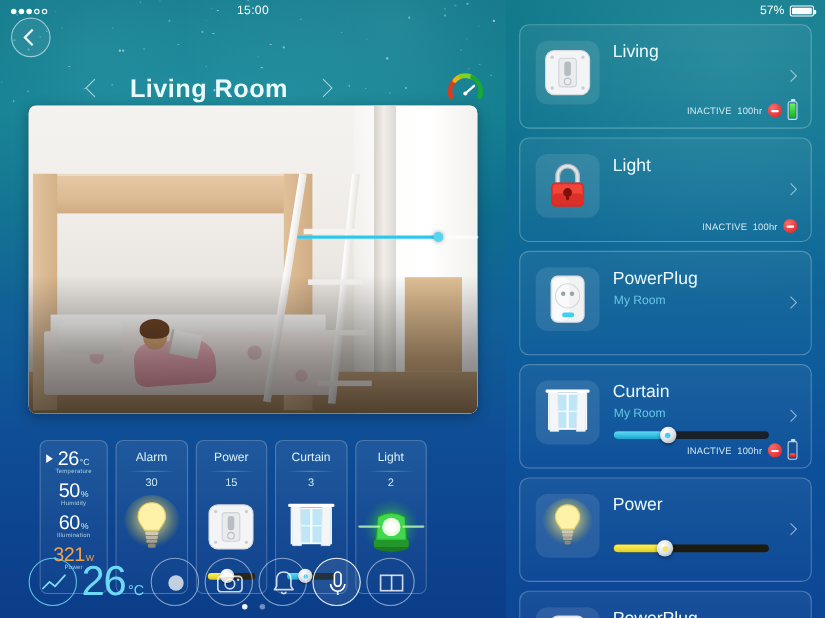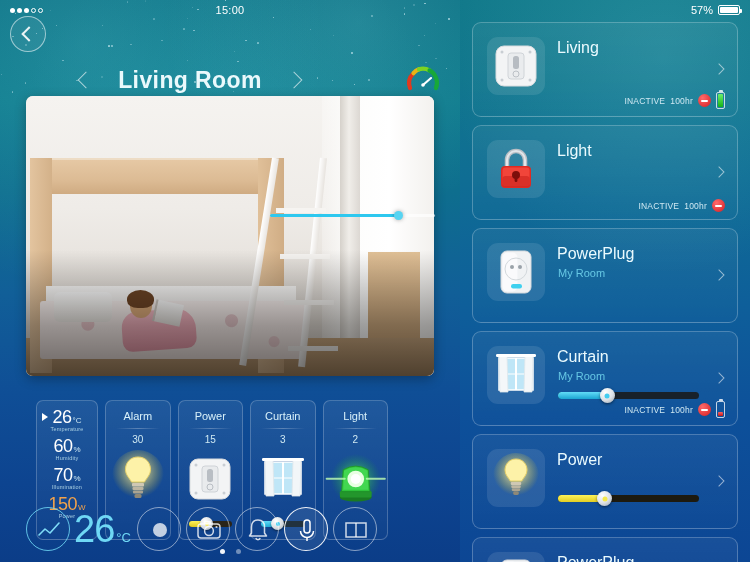--- a/index.html
+++ b/index.html
@@ -647,29 +647,29 @@
     </div>
 
     <div id="widgets">
       <div class="wcard sensor">
         <div class="srow">
           <span class="tri"></span>
           <span class="num">26</span><span class="suf">°C</span>
           <div class="lbl">Temperature</div>
         </div>
         <div class="srow">
+          <span class="num">50</span><span class="suf">%</span>
+          <div class="lbl">Humidity</div>
+        </div>
+        <div class="srow">
           <span class="num">60</span><span class="suf">%</span>
-          <div class="lbl">Humidity</div>
-        </div>
-        <div class="srow">
-          <span class="num">70</span><span class="suf">%</span>
           <div class="lbl">Illumination</div>
         </div>
         <div class="srow power">
-          <span class="num">150</span><span class="suf">W</span>
+          <span class="num">321</span><span class="suf">W</span>
           <div class="lbl">Power</div>
         </div>
       </div>
 
       <div class="wcard">
         <div class="wtitle">Alarm</div>
         <div class="wdivider"></div>
         <div class="wcount">30</div>
         <div class="wicon">
           <svg width="62" height="62" viewBox="0 0 62 62">

